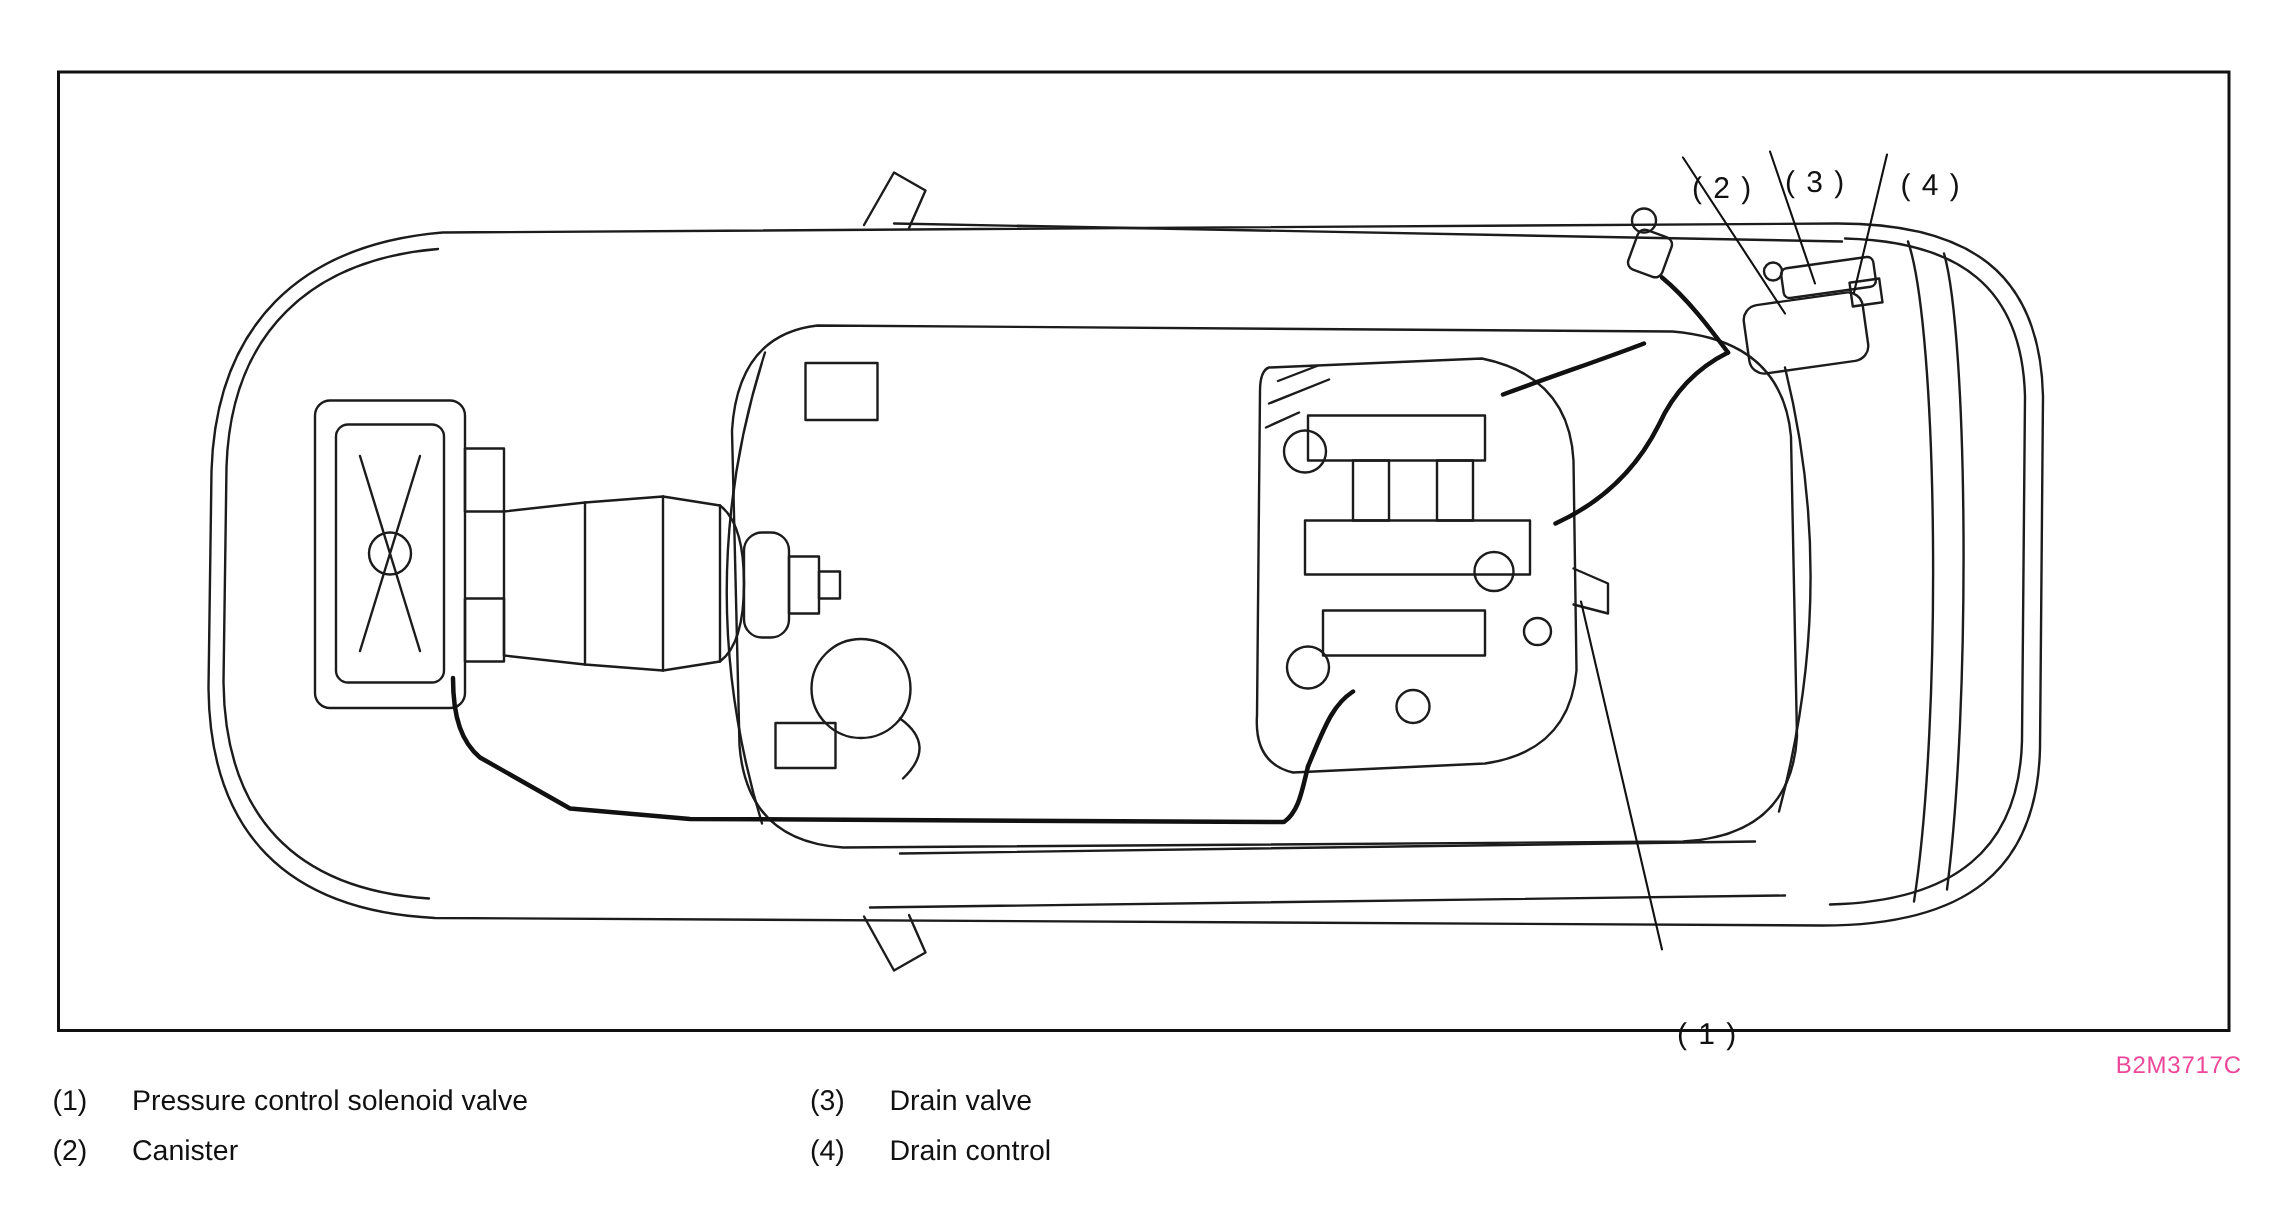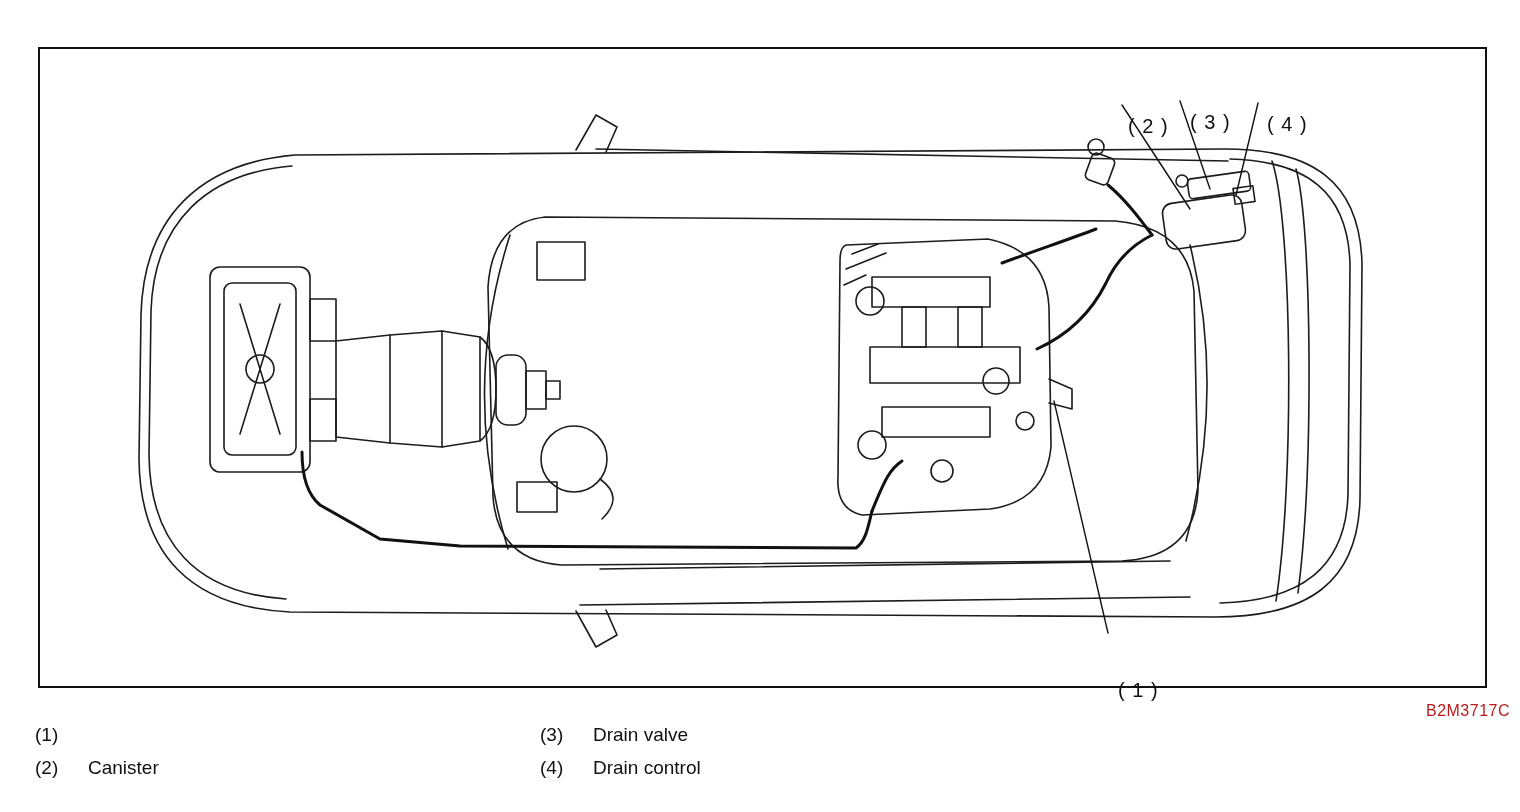--- a/index.html
+++ b/index.html
@@ -34,24 +34,24 @@
   }
   .callout-2 { left: 1088px; top: 66px; }
   .callout-3 { left: 1150px; top: 62px; }
   .callout-4 { left: 1227px; top: 64px; }
   .callout-1 { left: 1078px; top: 630px; }
   .figure-code {
     position: absolute;
     left: 1355px;
     top: 653px;
     width: 115px;
-    text-align: right;
+    text-align: center;
     font-size: 16px;
     letter-spacing: 0.5px;
-    color: #b91c1c;
+    color: #ec4899;
   }
   .legend {
     position: absolute;
     left: 35px;
     top: 724px;
     display: flex;
     font-size: 19px;
     line-height: 22px;
   }
   .legend-col { display: flex; flex-direction: column; gap: 11px; }
@@ -150,20 +150,21 @@
     <div class="callout callout-4">( 4 )</div>
     <div class="callout callout-1">( 1 )</div>
 
     <div class="figure-code">B2M3717C</div>
   </div>
 
   <div class="legend">
     <div class="legend-col legend-col-1">
       <div class="legend-row">
         <span class="legend-num">(1)</span>
+        <span class="legend-label">Pressure control solenoid valve</span>
       </div>
       <div class="legend-row">
         <span class="legend-num">(2)</span>
         <span class="legend-label">Canister</span>
       </div>
     </div>
     <div class="legend-col">
       <div class="legend-row">
         <span class="legend-num">(3)</span>
         <span class="legend-label">Drain valve</span>

